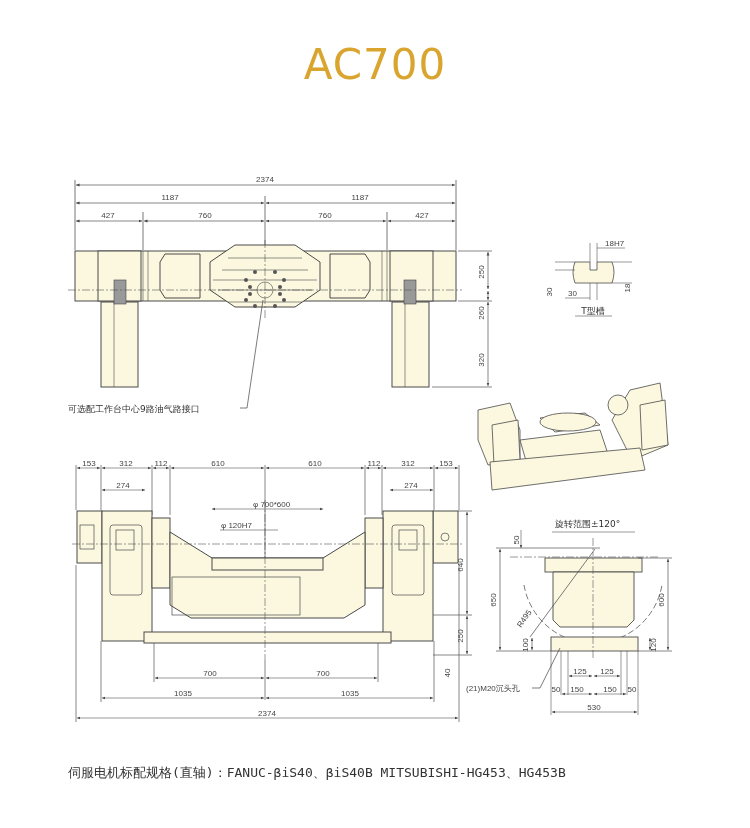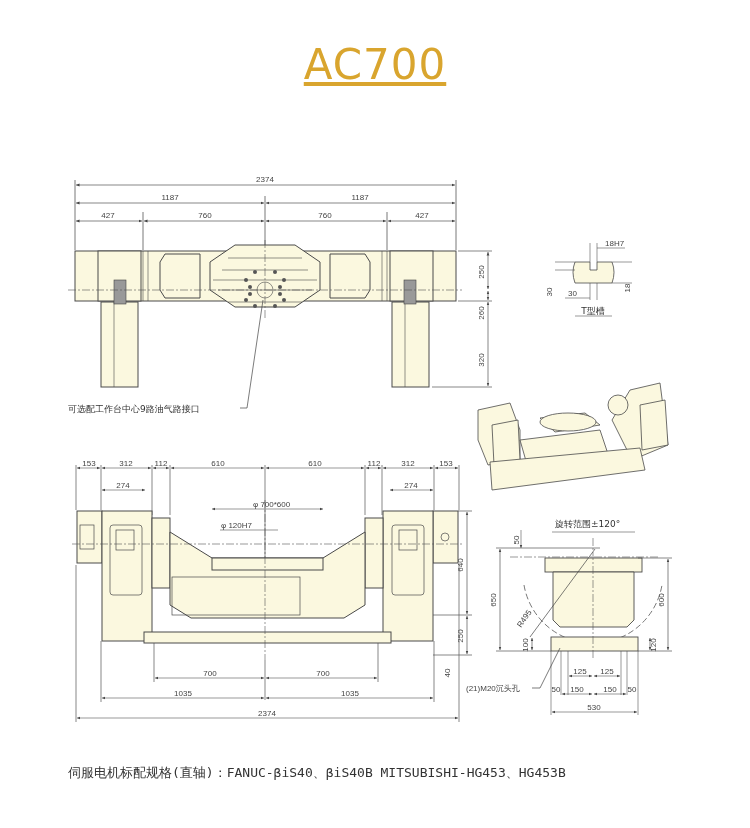--- a/index.html
+++ b/index.html
@@ -1,17 +1,17 @@
 <!DOCTYPE html>
 <html><head>
 <meta charset="utf-8">
 <style>
   html, body { margin:0; padding:0; background:#ffffff; }
   body { width:750px; height:828px; position:relative; overflow:hidden; font-family:"DejaVu Sans", sans-serif; }
-  .title { position:absolute; left:0; top:40px; width:750px; text-align:center; font-family:"DejaVu Sans", sans-serif; font-size:42px; color:#d9a52e; letter-spacing:1px;text-decoration:underline; }
+  .title { position:absolute; left:0; top:40px; width:750px; text-align:center; font-family:"DejaVu Sans", sans-serif; font-size:42px; color:#d9a52e; letter-spacing:1px; }
   svg { position:absolute; left:0; top:0; }
   .dim { font-family:"Liberation Sans", sans-serif; font-size:8px; fill:#444; }
   .lbl { font-family:"DejaVu Sans", sans-serif; font-size:9px; fill:#333; }
   .footer { position:absolute; left:68px; top:764px; font-family:"DejaVu Sans Mono", monospace; font-size:13px; color:#333; white-space:nowrap;text-align:center; }
 </style>
 </head>
 <body>
 
 <div class="title">AC700</div>
 

